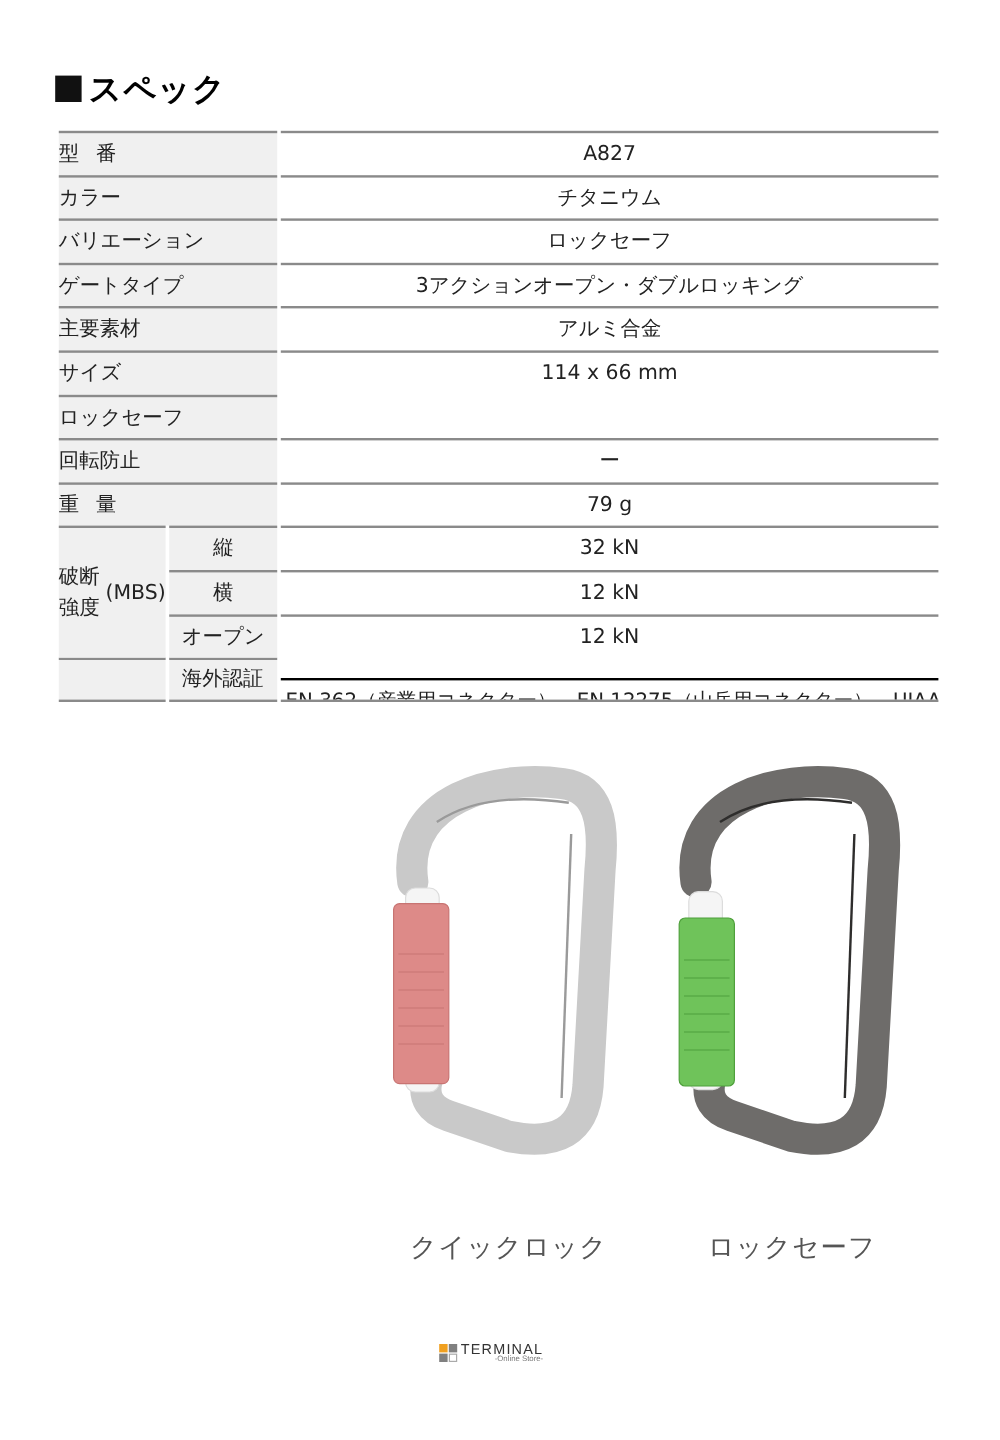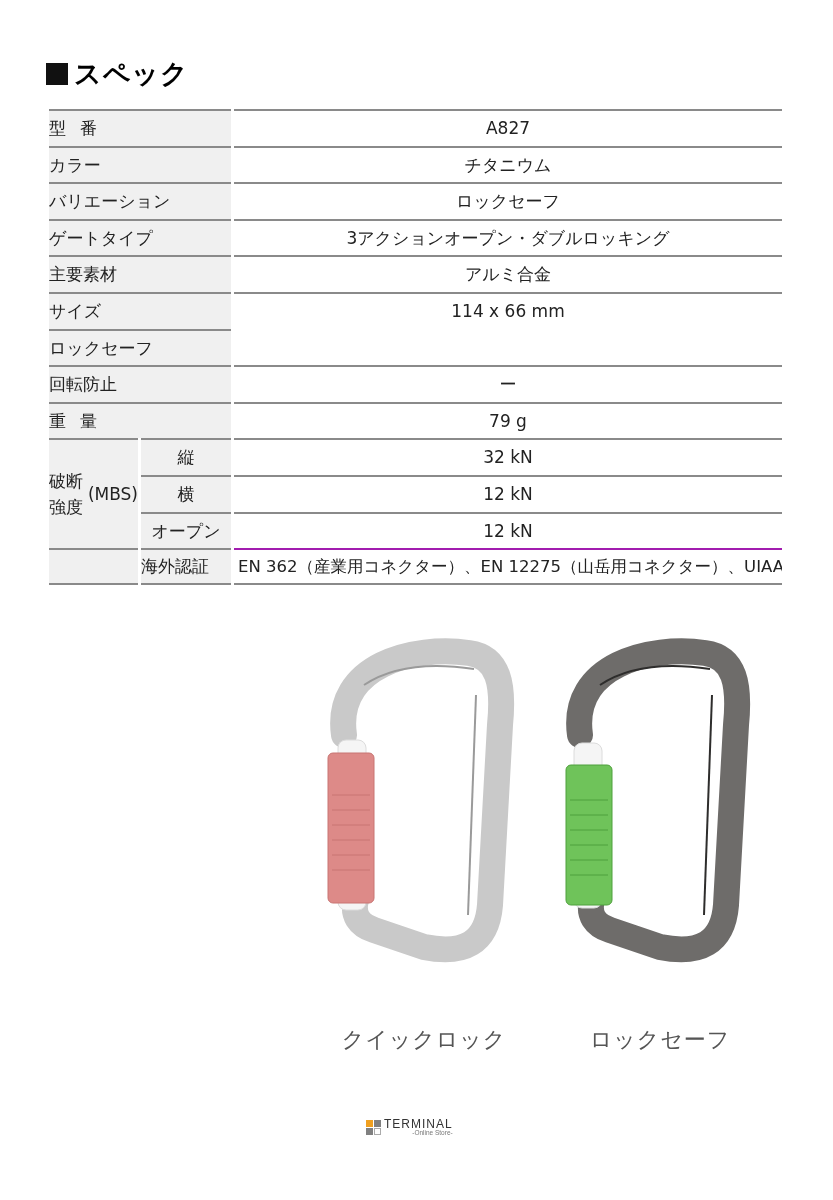--- a/index.html
+++ b/index.html
@@ -18,22 +18,22 @@
   .mbs { position: relative; display: flex; height: 110px; }
   .mbs-main { width: 89px; background: #f0f0f0; border-top: 2px solid #8a8a8a; display: flex; align-items: center; justify-content: center; font-size: 17px; line-height: 26px; color: #222; }
   .mbs-sub { margin-left: 3px; width: 90px; }
   .mbs-sub .sub { height: 36.6px; background: #f0f0f0; border-top: 2px solid #8a8a8a; text-align: center; font-size: 17px; line-height: 34px; }
   .mbs-vals { margin-left: 3px; flex: 1; }
   .mbs-vals .v { height: 36.6px; border-top: 2px solid #8a8a8a; text-align: center; font-size: 17px; line-height: 34px; }
 
   .cert-row { display: flex; height: 37px; }
   .cert-lab-wrap { width: 182px; display: flex; }
   .cert-blank { width: 89px; background: #f0f0f0; border-top: 2px solid #8a8a8a; border-bottom: 2px solid #8a8a8a; }
-  .cert-lab { margin-left: 3px; width: 90px; background: #f0f0f0; border-top: 2px solid #8a8a8a; border-bottom: 2px solid #8a8a8a; text-align: left; padding-right: 1px; font-size: 17px; line-height: 33px; }
-  .cert-val { margin-left: 3px; flex: 1; border-top: 2px solid #a21caf; border-bottom: 2px solid #8a8a8a; font-size: 16.5px; line-height: 33px; padding-left: 4px; white-space: nowrap; overflow: hidden; }
+  .cert-lab { margin-left: 3px; width: 90px; background: #f0f0f0; border-top: 2px solid #8a8a8a; border-bottom: 2px solid #8a8a8a; text-align: center; padding-right: 1px; font-size: 17px; line-height: 33px; }
+  .cert-val { margin-left: 3px; flex: 1; border-top: 2px solid #000000; border-bottom: 2px solid #8a8a8a; font-size: 16.5px; line-height: 33px; padding-left: 4px; white-space: nowrap; overflow: hidden; margin-top: 17px; }
 
   .products { position: absolute; left: 0; top: 625px; width: 833px; height: 430px; }
   .product { position: absolute; top: 0; width: 240px; }
   .product svg { display: block; }
   .product .caption { position: absolute; top: 400px; left: 0; width: 240px; text-align: center; font-size: 22px; color: #555; letter-spacing: 1px; }
 
   .footer-logo { position: absolute; left: 366px; top: 1118px; display: flex; align-items: center; justify-content: flex-end; }
   .logo-grid { display: grid; grid-template-columns: 7px 7px; grid-template-rows: 7px 7px; gap: 1px; margin-right: 3px; }
   .logo-grid span { display: block; }
   .logo-text { display: flex; flex-direction: column; line-height: 1; }

